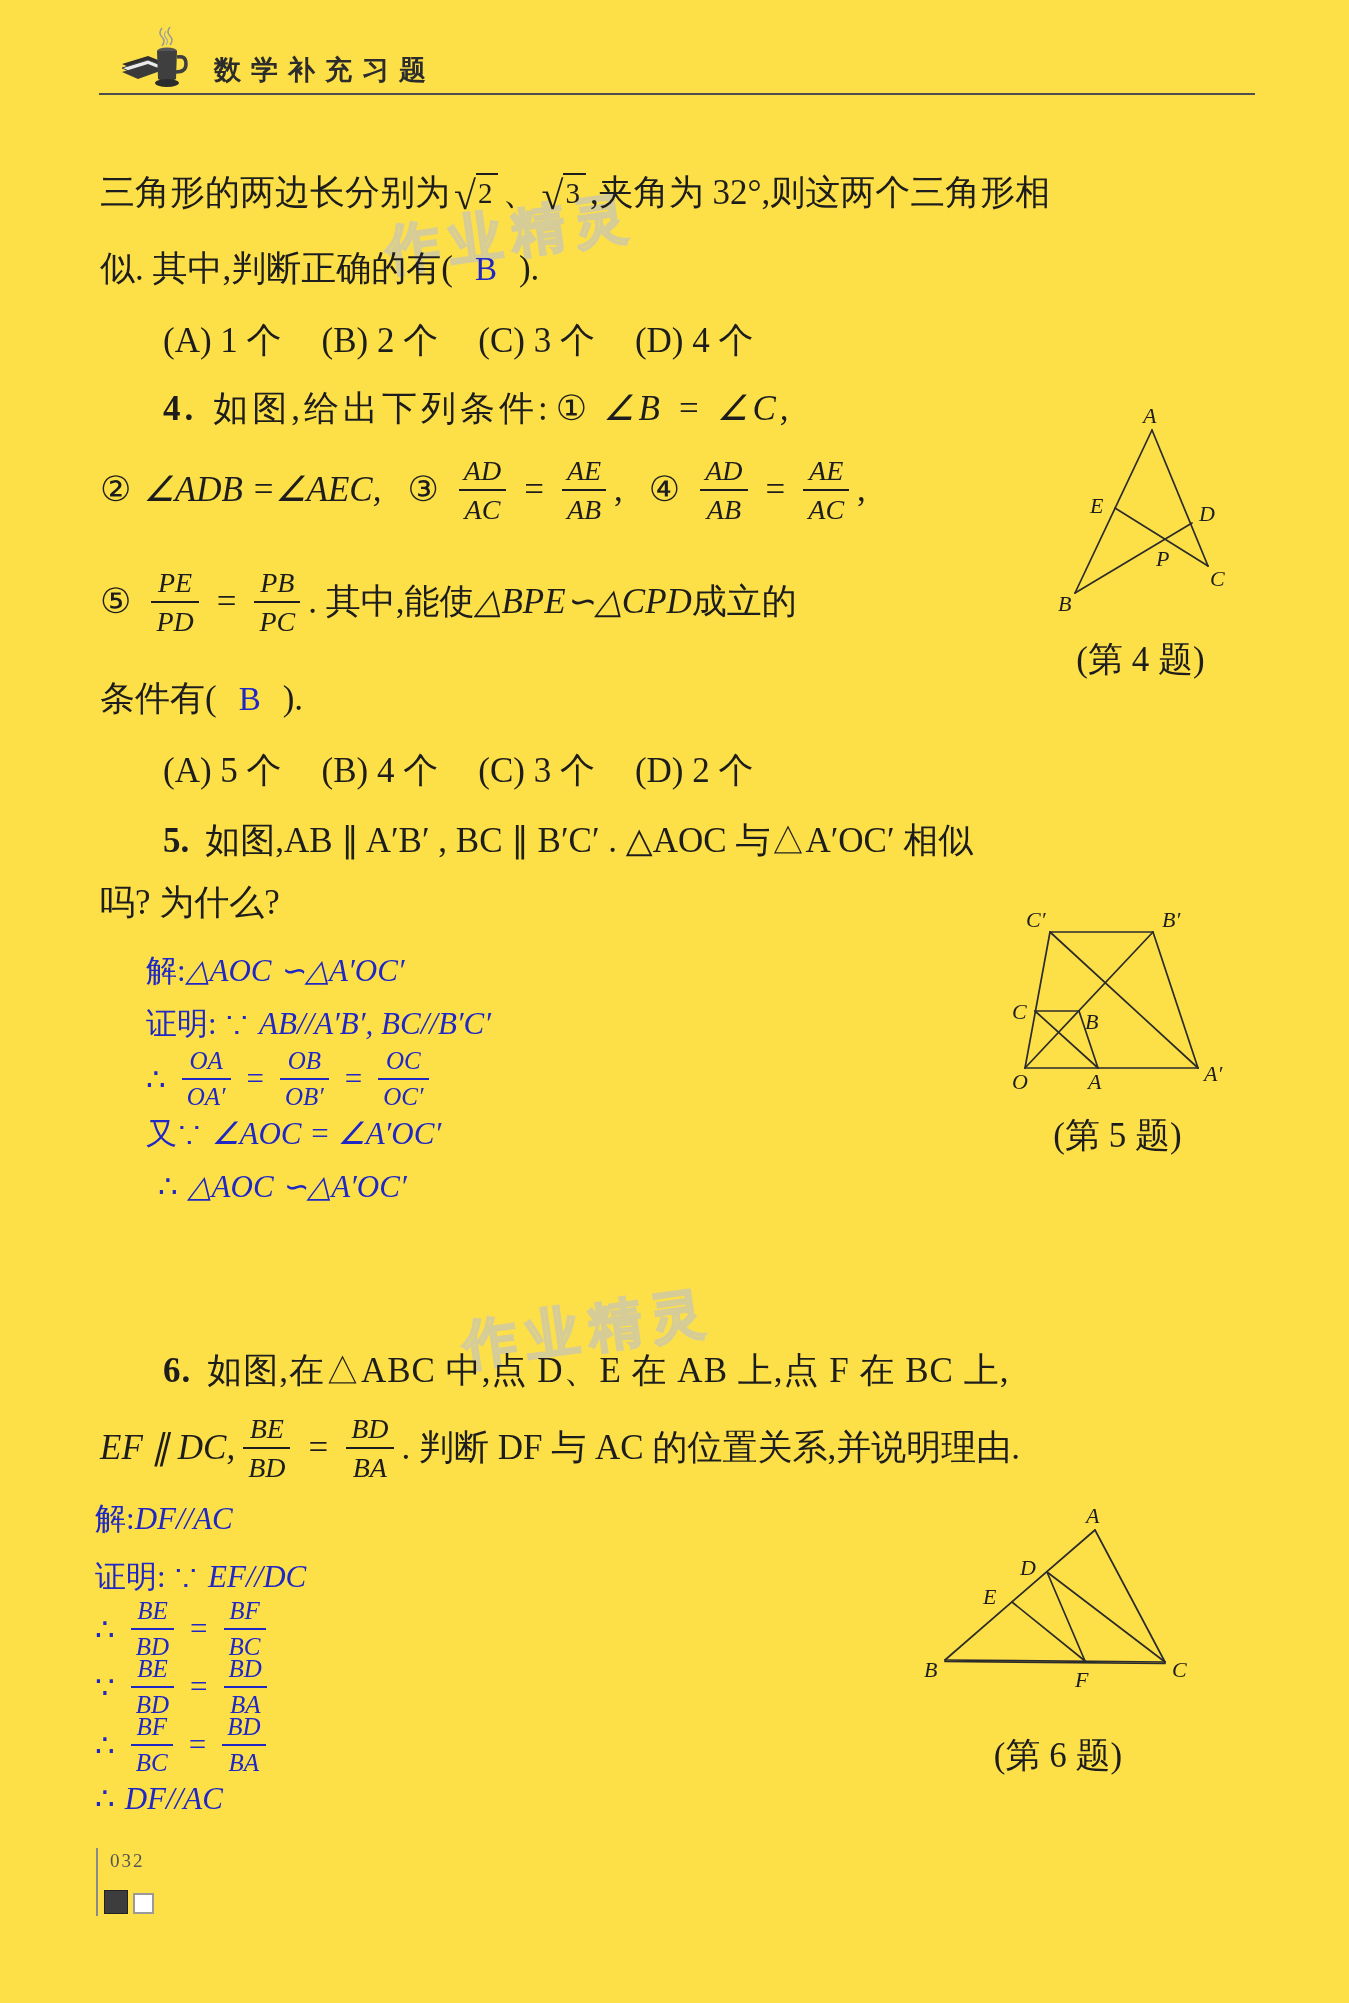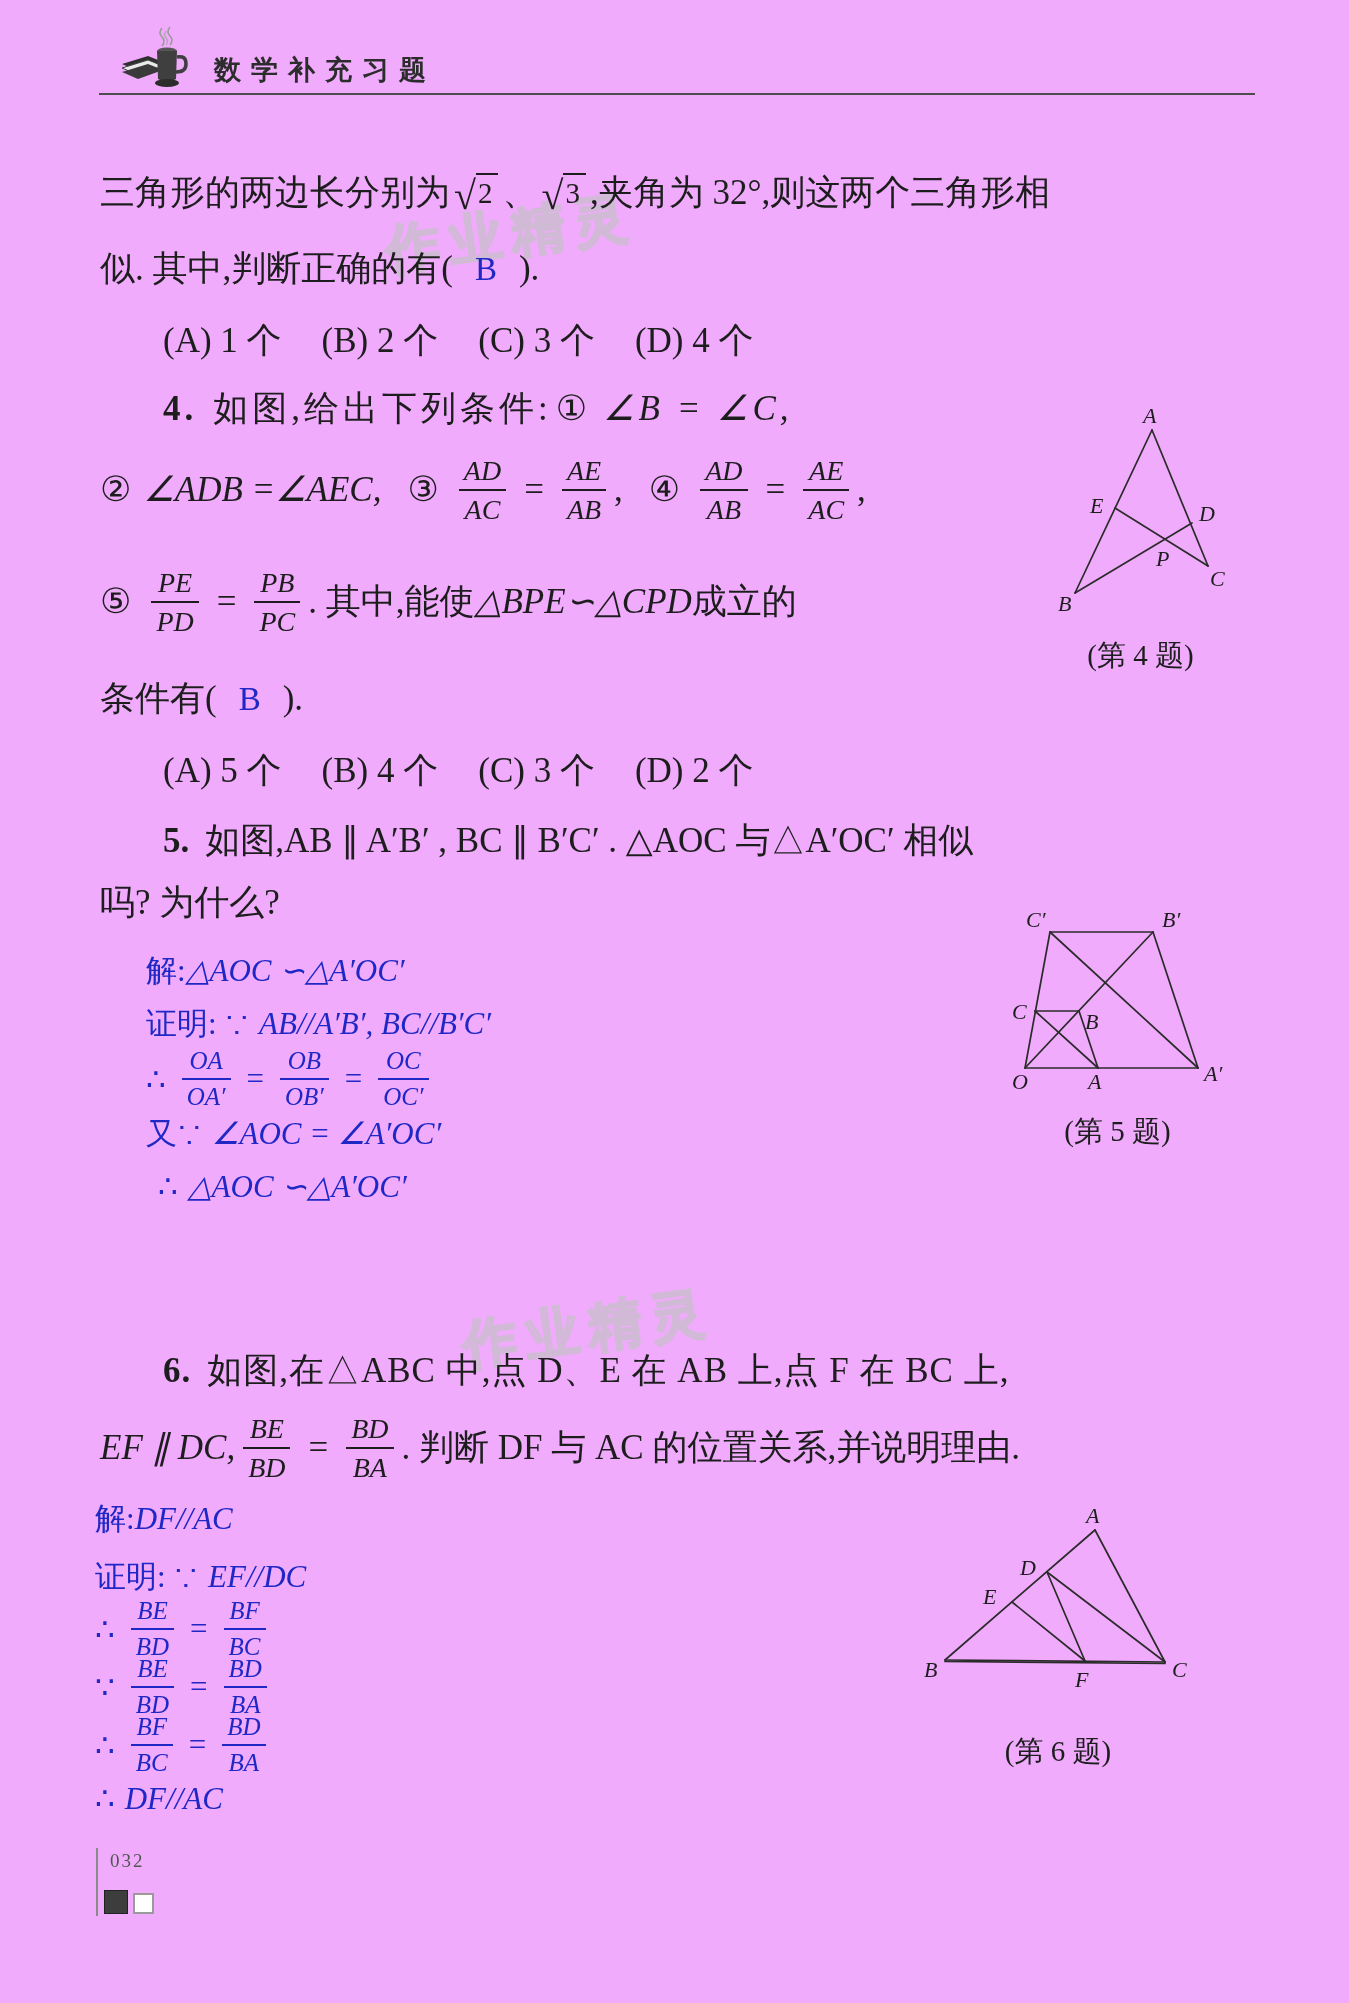--- a/index.html
+++ b/index.html
@@ -1,17 +1,17 @@
 <!DOCTYPE html>
 <html><head>
 <meta charset="utf-8">
 <style>
   :root { --blue:#1f27c5; --ink:#1d1d1d; }
   html,body { margin:0; padding:0; background:#ffffff; }
-  .page { position:relative; width:1349px; height:2003px; background:#f0abfc; overflow:hidden;
+  .page { position:relative; width:1349px; height:2003px; background:#fde047; overflow:hidden;
           font-family:"Liberation Serif", serif; color:var(--ink); }
   .abs { position:absolute; }
   .title { font-family:"Liberation Sans", sans-serif; font-size:27px; font-weight:600;
            letter-spacing:10px; color:#2c2c2c; }
   .rule { background:#4d4d4d; }
   .line { position:absolute; white-space:nowrap; font-size:35px; line-height:1.3; color:var(--ink); }
   .flexline { display:flex; align-items:center; }
   .num { font-weight:700; margin-right:16px; }
   .tag { margin:0 12px 0 4px; }
   .tag2 { margin:0 12px 0 26px; }
@@ -27,21 +27,21 @@
   .sol { position:absolute; white-space:nowrap; color:var(--blue); font-size:31px; }
   .sol .frac { font-size:25px; margin:0 6px; }
   .sol .frac .fn { border-bottom-width:2px; }
   .sym { margin-right:10px; }
   .rad { display:inline-flex; align-items:flex-start; margin:0 4px; }
   .rad .rsign { font-size:40px; line-height:1; transform:translateY(3px); }
   .rad .rnum { border-top:2.5px solid var(--ink); padding:3px 6px 0 2px; font-size:29px; line-height:1.1; }
   .wm { position:absolute; font-family:"Liberation Sans", sans-serif; font-size:54px; font-weight:700;
         letter-spacing:9px; color:transparent; -webkit-text-stroke:2px #c2c2c2; opacity:.65;
         transform:rotate(-8deg); white-space:nowrap; pointer-events:none; }
-  .caption { position:absolute; font-size:29px; color:var(--ink); text-align:center; white-space:nowrap; }
+  .caption { position:absolute; font-size:35px; color:var(--ink); text-align:center; white-space:nowrap; }
   .fig line, .fig path { stroke:#2b2b2b; stroke-width:1.7; fill:none; stroke-linecap:round; }
   .fig text { font-family:"Liberation Serif", serif; font-style:italic; font-size:22px;
               fill:var(--ink); stroke:none; }
   .pageno { font-size:19px; color:#555; letter-spacing:2px; }
   .sq-dark { width:22px; height:22px; background:#3d3d3d; border:1px solid #222; }
   .sq-light { width:17px; height:17px; background:#fff; border:2px solid #9a9a9a; }
 </style>
 </head>
 <body>
 

